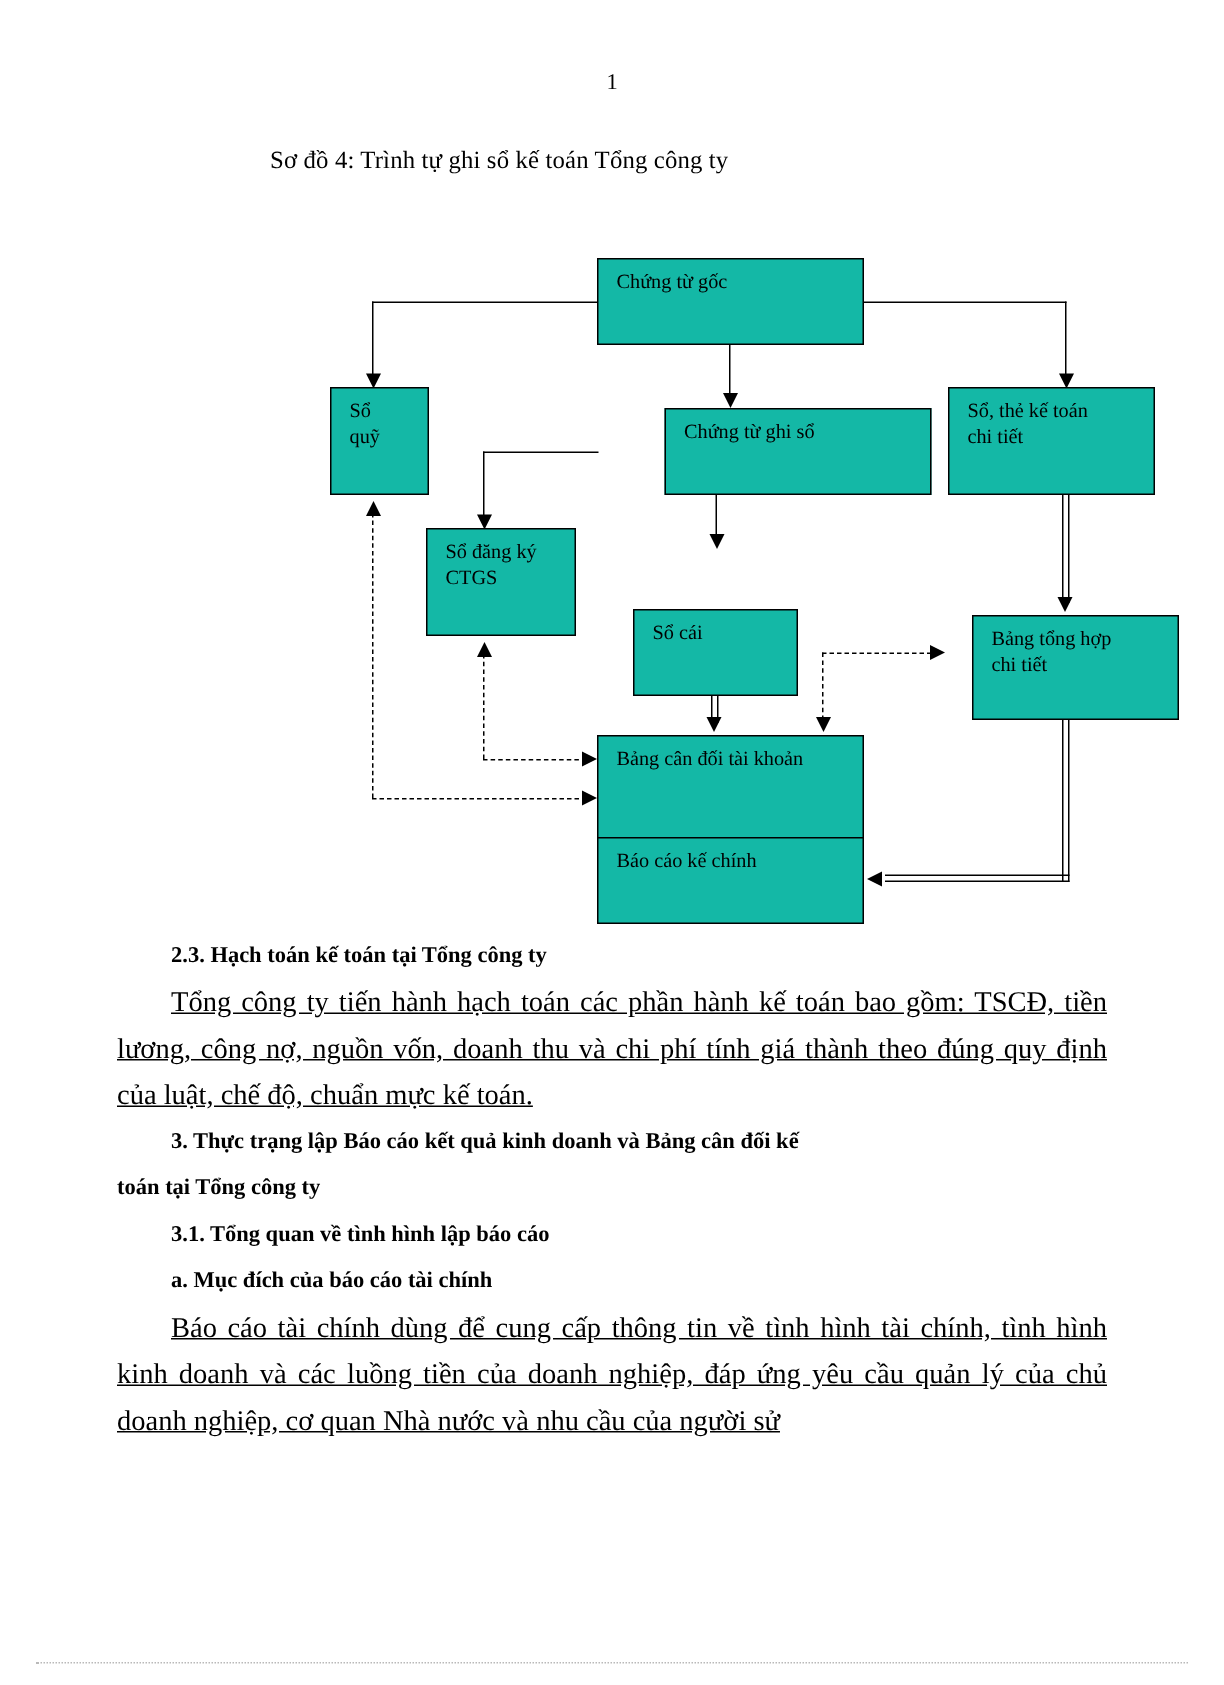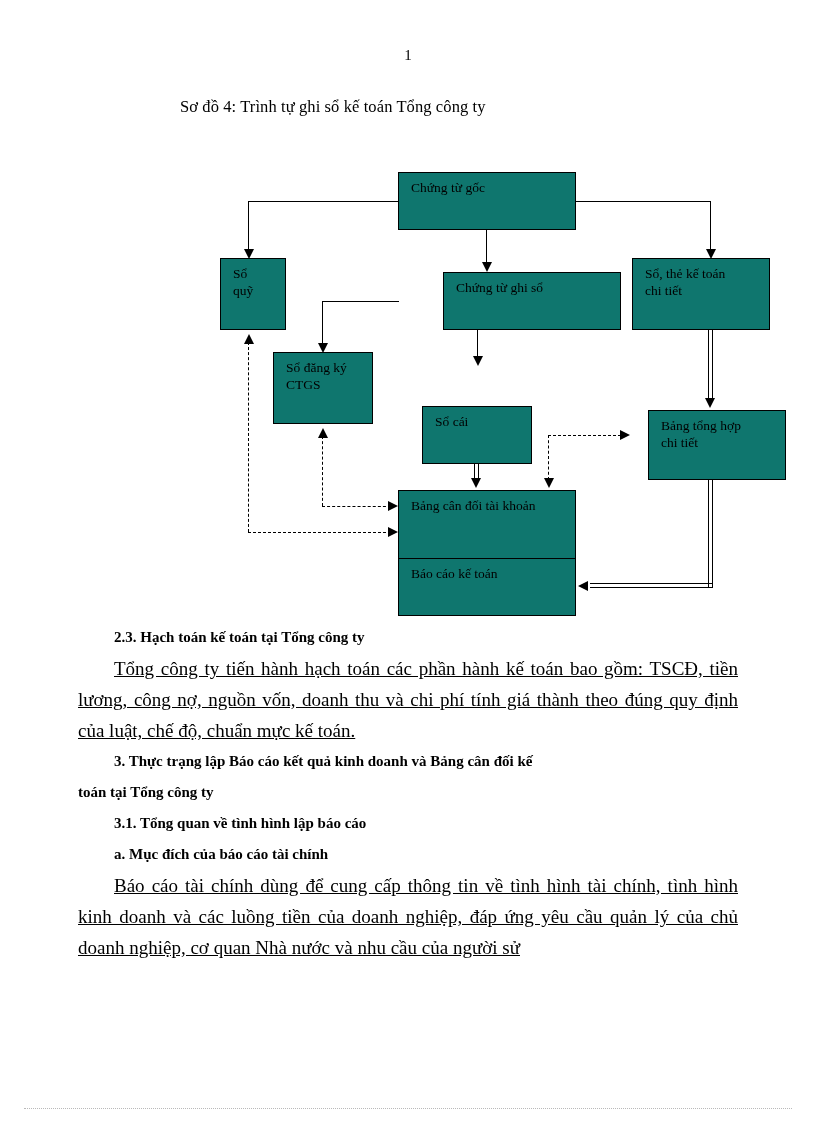--- a/index.html
+++ b/index.html
@@ -45,21 +45,21 @@
     position: absolute;
     top: 160px;
     left: 200px;
     width: 600px;
     height: 460px;
   }
   .node {
     position: absolute;
     border: 1.2px solid #000;
     box-sizing: border-box;
-    background: #0f766e;
+    background: #14b8a6;
     font-size: 13.5px;
     line-height: 17px;
     padding: 6px 0 4px 12px;
     z-index: 3;
   }
   .node .ln { display: block; white-space: nowrap; }
 
   
   .ln-h, .ln-v {
     position: absolute;
@@ -166,40 +166,40 @@
 
     <div class="node" style="left:198px; top:112px; width:178px; height:58px;margin-left:45px;">
       <span class="ln">Chứng từ ghi sổ</span>
     </div>
 
     <div class="node" style="left:432px; top:98px; width:138px; height:72px;">
       <span class="ln">Sổ, thẻ kế toán</span>
       <span class="ln">chi tiết</span>
     </div>
 
-    <div class="node" style="left:73px; top:192px; width:100px; height:72px;">
+    <div class="node" style="left:84px; top:192px; width:100px; height:72px;">
       <span class="ln">Sổ đăng ký</span>
       <span class="ln">CTGS</span>
     </div>
 
     <div class="node" style="left:222px; top:206px; width:110px; height:58px;margin-top:40px;">
       <span class="ln">Sổ cái</span>
     </div>
 
     <div class="node" style="left:448px; top:250px; width:138px; height:70px;">
       <span class="ln">Bảng tổng hợp</span>
       <span class="ln">chi tiết</span>
     </div>
 
     <div class="node" style="left:198px; top:330px; width:178px; height:70px;">
       <span class="ln">Bảng cân đối tài khoản</span>
     </div>
 
     <div class="node" style="left:198px; top:396px; width:178px; height:58px; top:398px;">
-      <span class="ln">Báo cáo kế toán</span>
+      <span class="ln">Báo cáo kế chính</span>
     </div>
 
     <div class="ln-h" style="left:48px; top:41px; width:151px;"></div>
     <div class="ln-v" style="left:48px; top:41px; height:50px;"></div>
     <div class="arw arw-d" style="left:43.5px; top:89px;"></div>
 
     <div class="ln-v" style="left:286px; top:70px; height:35px;"></div>
     <div class="arw arw-d" style="left:281.5px; top:102px;"></div>
 
     <div class="ln-h" style="left:376px; top:41px; width:135px;"></div>

